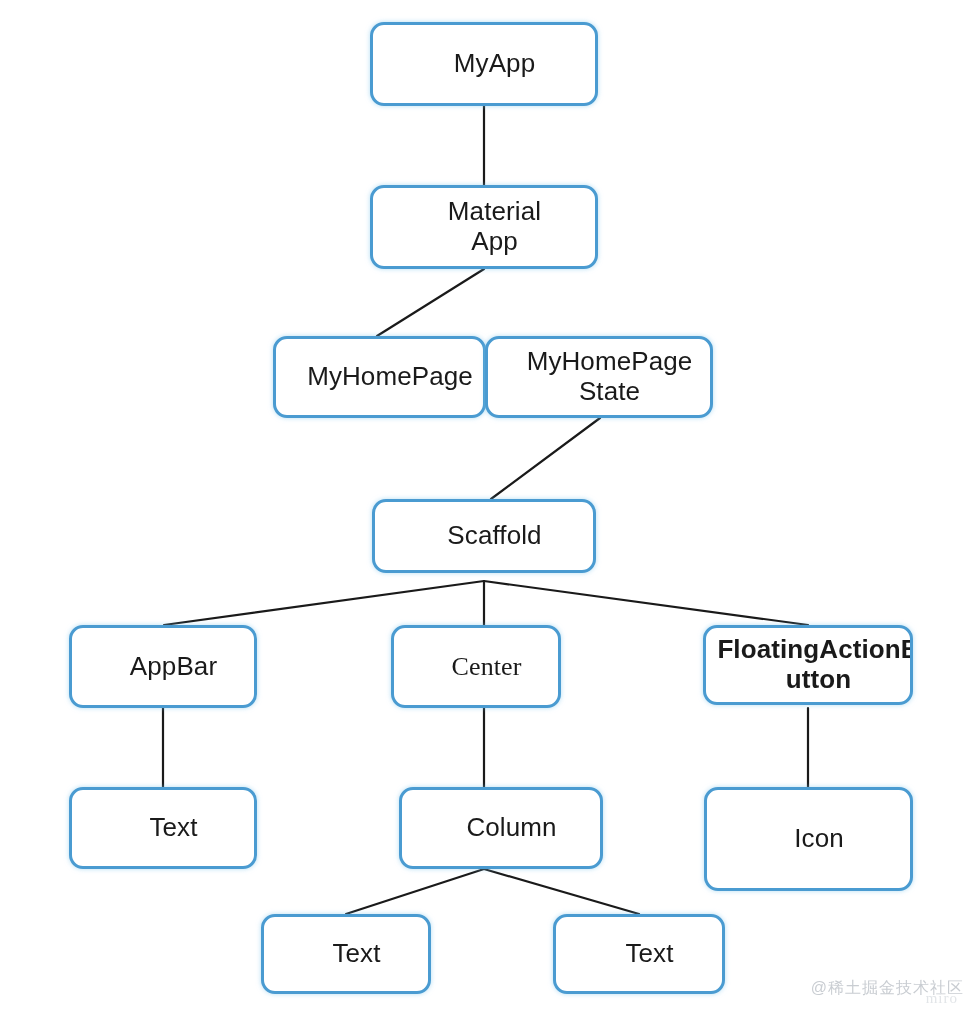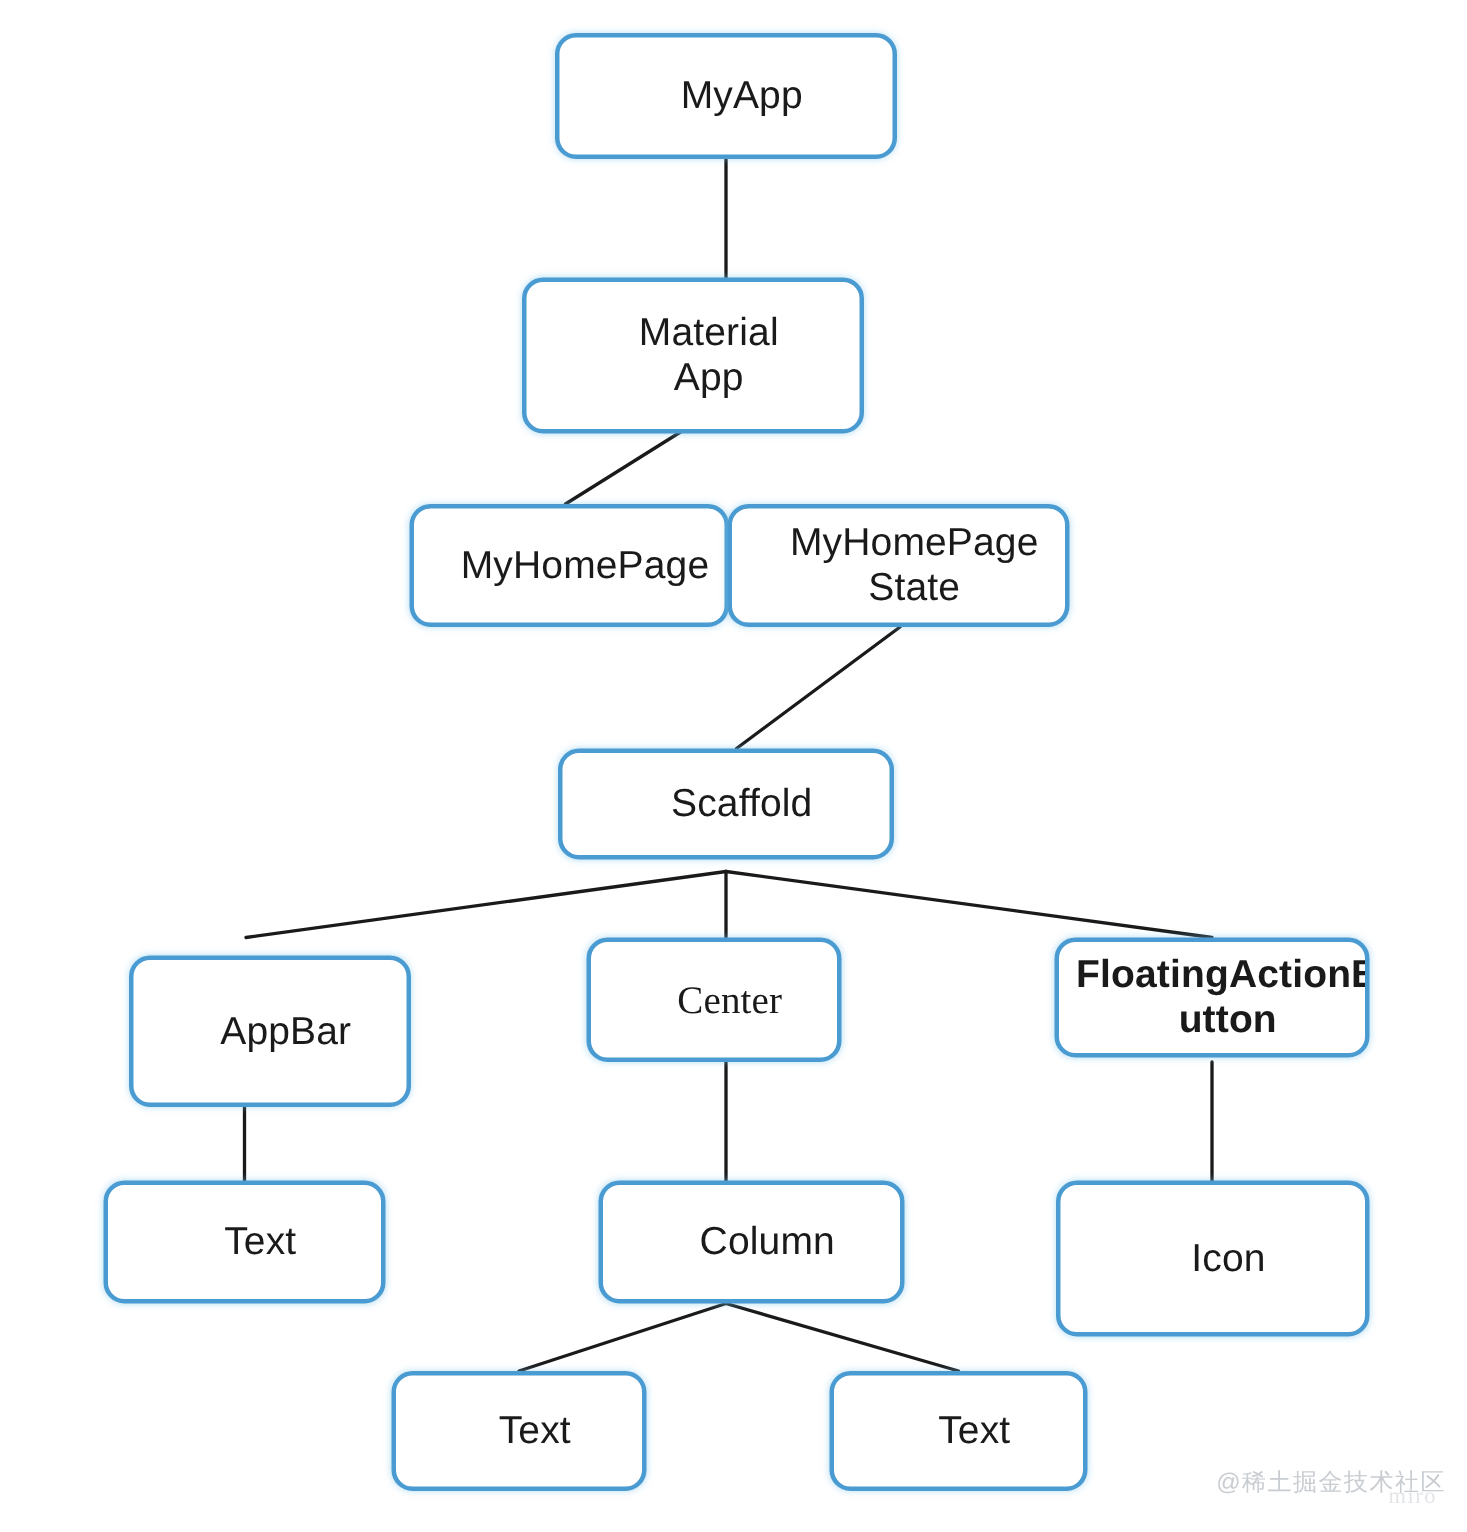--- a/index.html
+++ b/index.html
@@ -86,35 +86,35 @@
       <line x1="484" y1="708" x2="484" y2="787" stroke="#1a1a1a" stroke-width="2.2" stroke-linecap="round"></line>
       <line x1="808" y1="708" x2="808" y2="787" stroke="#1a1a1a" stroke-width="2.2" stroke-linecap="round"></line>
       <line x1="484" y1="869" x2="346" y2="914" stroke="#1a1a1a" stroke-width="2.2" stroke-linecap="round"></line>
       <line x1="484" y1="869" x2="639" y2="914" stroke="#1a1a1a" stroke-width="2.2" stroke-linecap="round"></line>
     </svg>
 
   <div id="nodes">
       <div class="node" style="left: 370px; top: 22px; width: 228px; height: 84px;">
         <span class="label">MyApp</span>
       </div>
-      <div class="node" style="left: 348px; top: 185px; width: 228px; height: 104px; text-align: center;">
+      <div class="node" style="left: 370px; top: 185px; width: 228px; height: 84px; text-align: center;">
         <span class="label">Material
 App</span>
       </div>
       <div class="node" style="left: 273px; top: 336px; width: 213px; height: 82px;">
         <span class="label">MyHomePage</span>
       </div>
       <div class="node" style="left: 485px; top: 336px; width: 228px; height: 82px;">
         <span class="label">MyHomePage
 State</span>
       </div>
       <div class="node" style="left: 372px; top: 499px; width: 224px; height: 74px;">
         <span class="label">Scaffold</span>
       </div>
-      <div class="node" style="left: 86px; top: 625px; width: 188px; height: 101px; margin-top: 12px;">
+      <div class="node" style="left: 69px; top: 625px; width: 188px; height: 83px;">
         <span class="label">AppBar</span>
       </div>
       <div class="node" style="left: 391px; top: 625px; width: 170px; height: 83px; font-family: Liberation Serif, serif;">
         <span class="label">Center</span>
       </div>
       <div class="node" style="left: 703px; top: 625px; width: 210px; height: 80px; font-weight: bold;">
         <span class="label">FloatingActionB
 utton</span>
       </div>
       <div class="node" style="left: 69px; top: 787px; width: 188px; height: 82px;">

